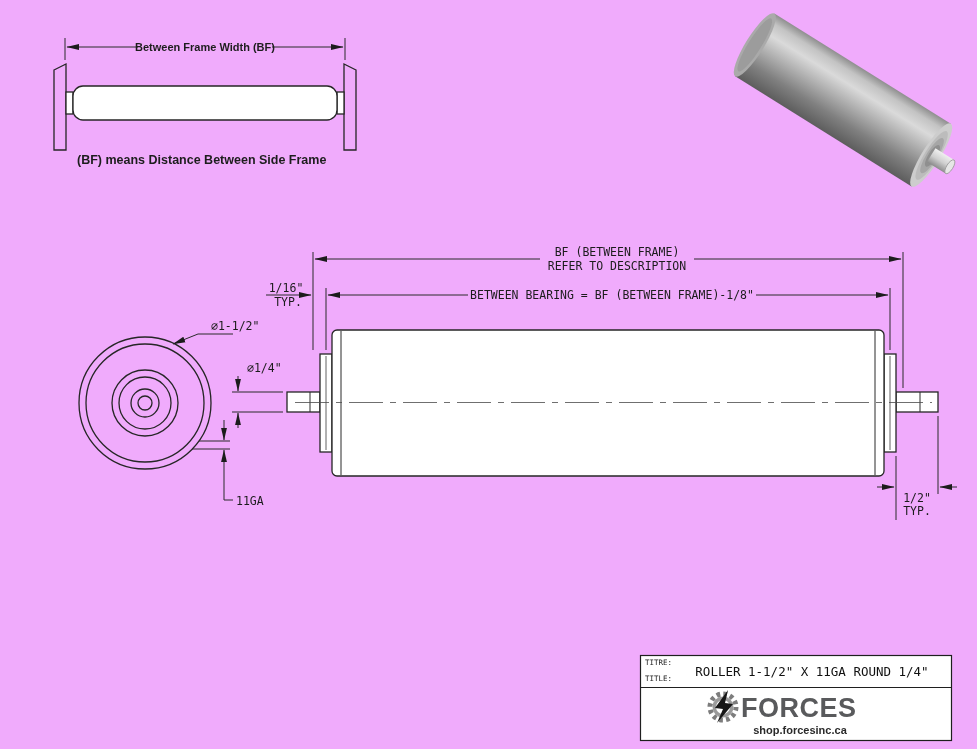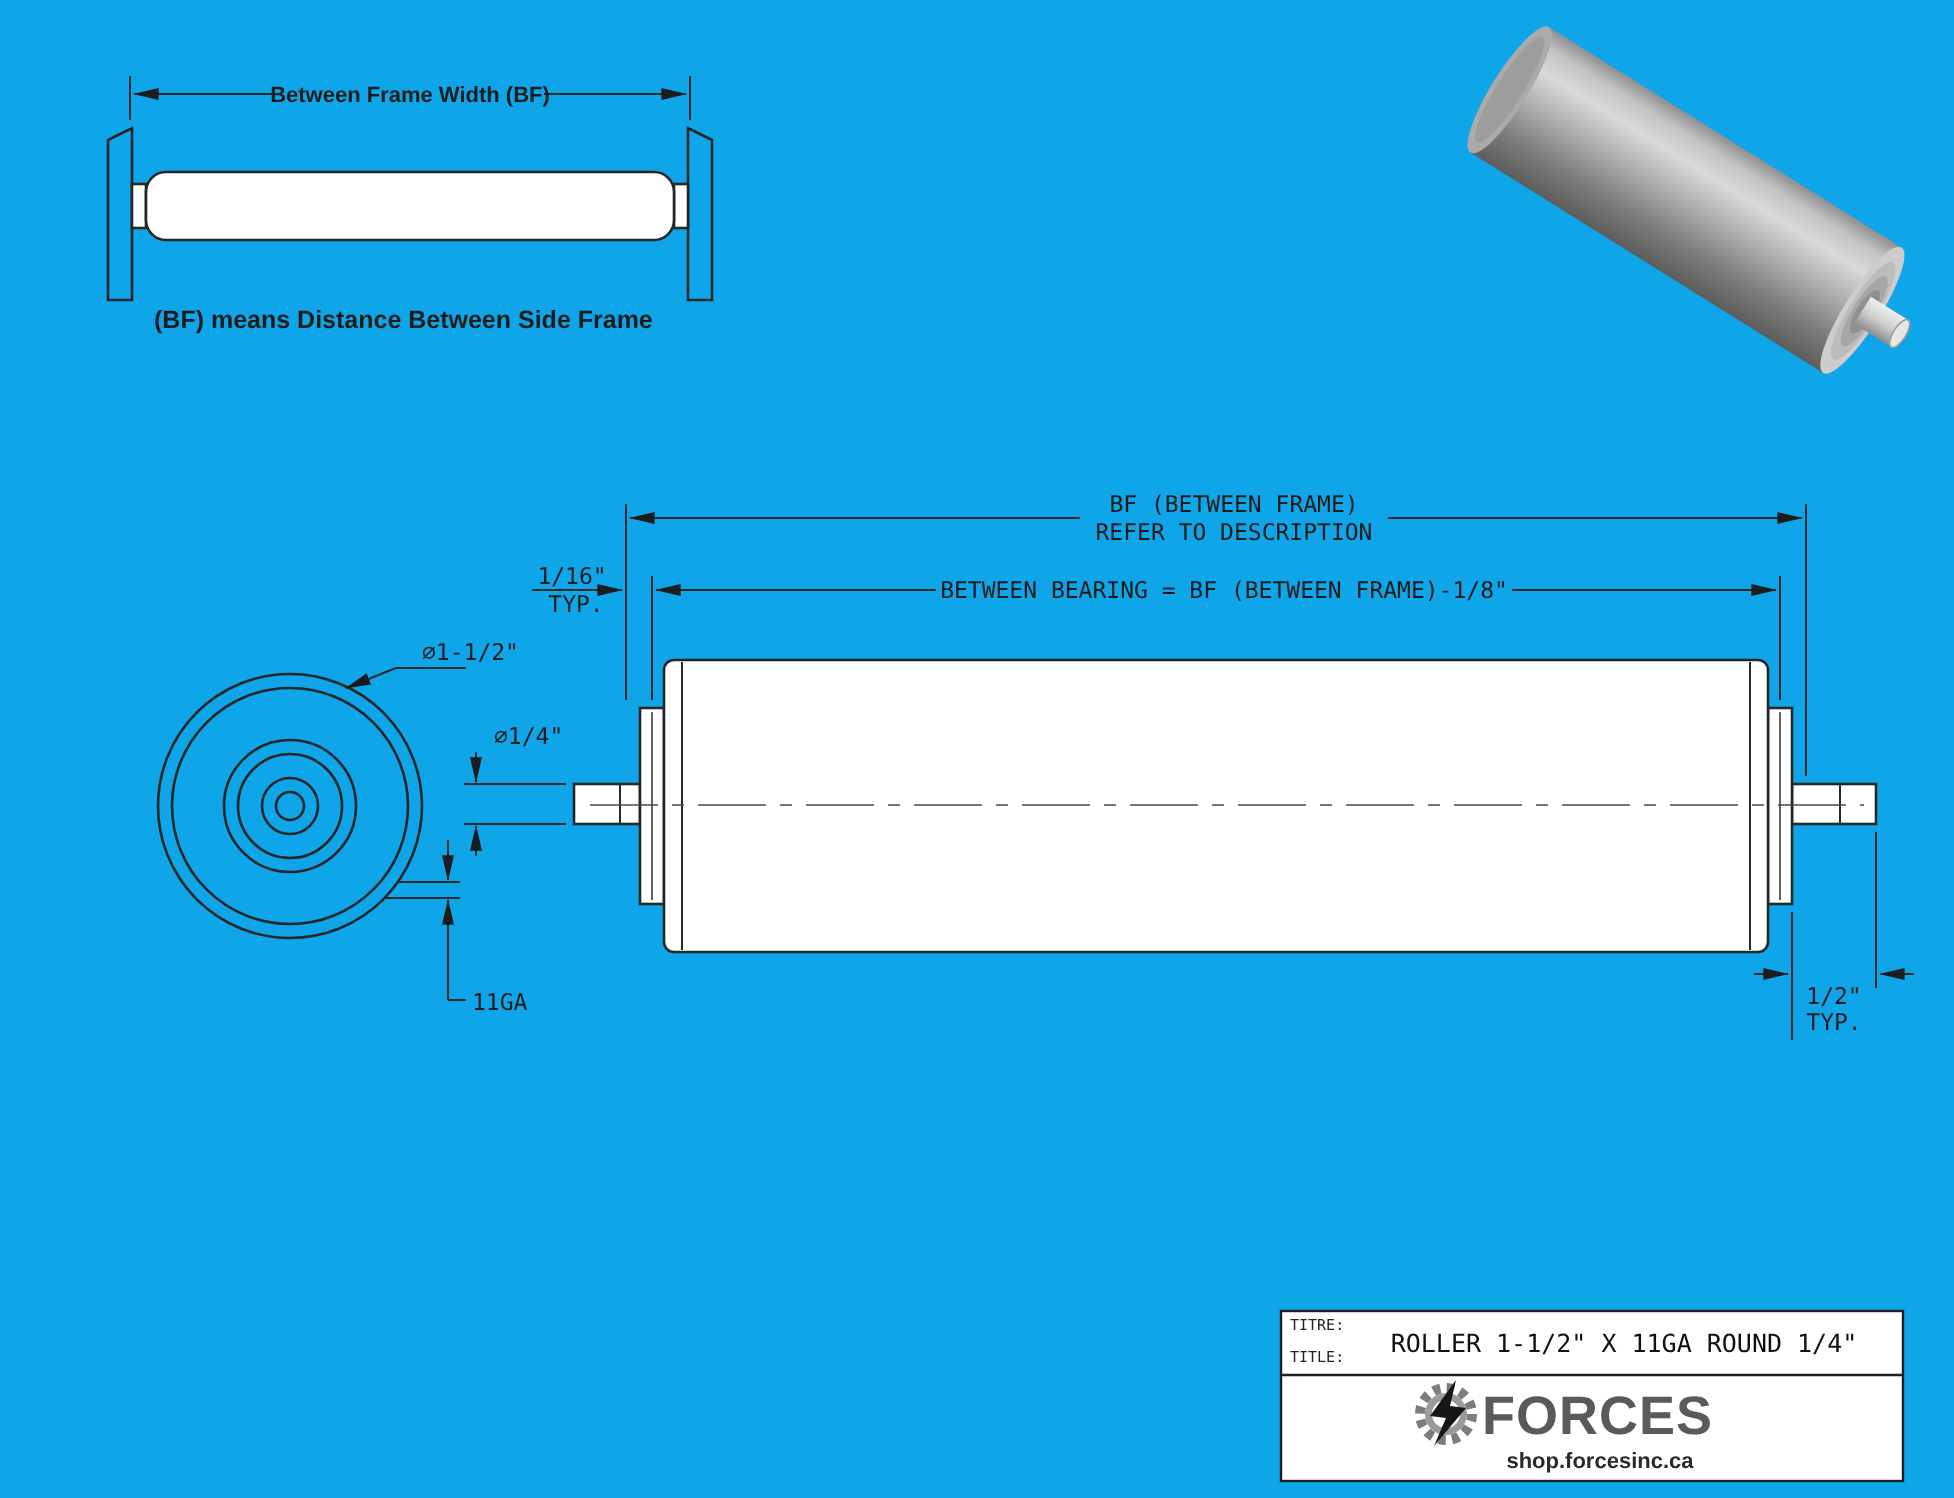--- a/index.html
+++ b/index.html
@@ -1,16 +1,16 @@
 <!DOCTYPE html>
 <html><head>
 <meta charset="utf-8">
 <style>
   html,body{margin:0;padding:0;background:#ffffff;}
-  .canvas{position:relative;width:977px;height:749px;background:#0ea5e9;overflow:hidden;
+  .canvas{position:relative;width:977px;height:749px;background:#f0abfc;overflow:hidden;
           font-family:"Liberation Sans", sans-serif;}
   svg text{user-select:none;}
   .dim{font-family:"DejaVu Sans Mono", monospace;font-size:11.5px;fill:#1c1c1c;}
   .cap-bold{font-family:"Liberation Sans", sans-serif;font-weight:bold;font-size:12.5px;fill:#1d1d1d;}
   .dim-bold{font-family:"Liberation Sans", sans-serif;font-weight:bold;font-size:11px;fill:#1d1d1d;}
   .tb-label{font-family:"DejaVu Sans Mono", monospace;font-size:7.5px;fill:#222;}
   .tb-title{font-family:"DejaVu Sans Mono", monospace;font-size:12.5px;fill:#111;}
   .brand{font-family:"Liberation Sans", sans-serif;font-weight:bold;font-size:27px;fill:#595a5c;letter-spacing:.5px;}
   .site{font-family:"Liberation Sans", sans-serif;font-weight:bold;font-size:11px;fill:#2a2a2a;}
   .obj{stroke:#262626;stroke-width:1.3;fill:none;}

